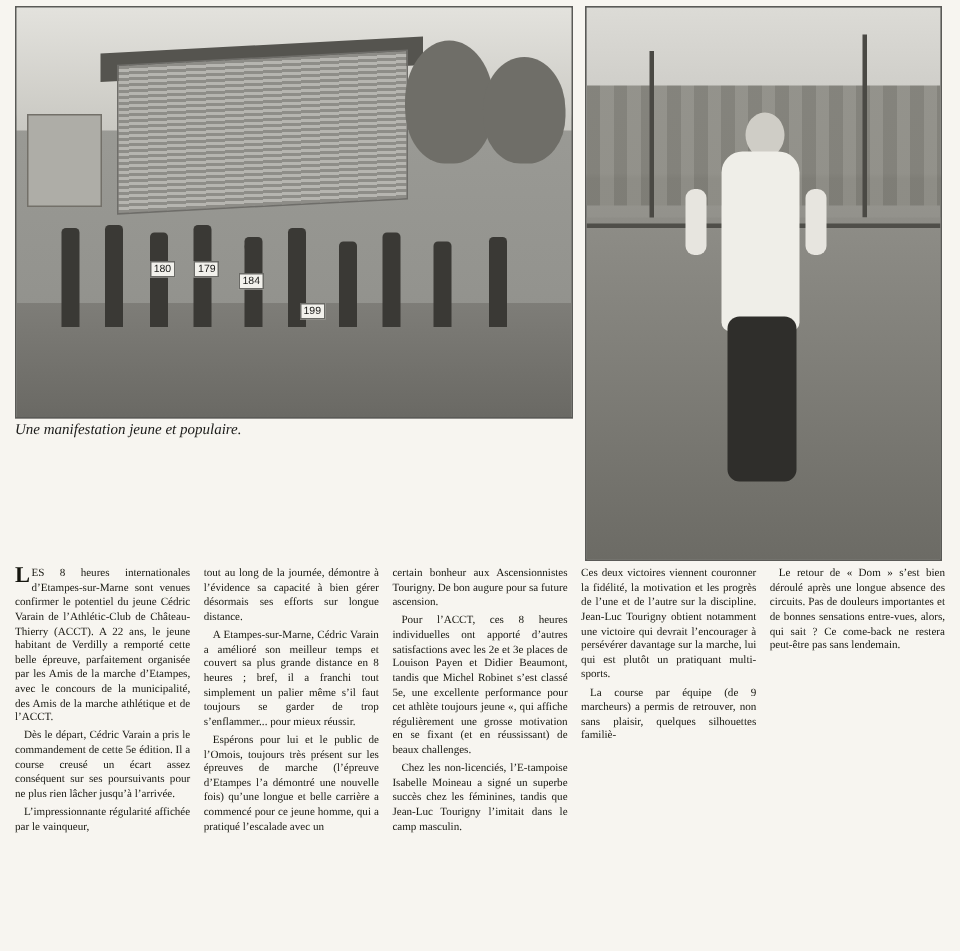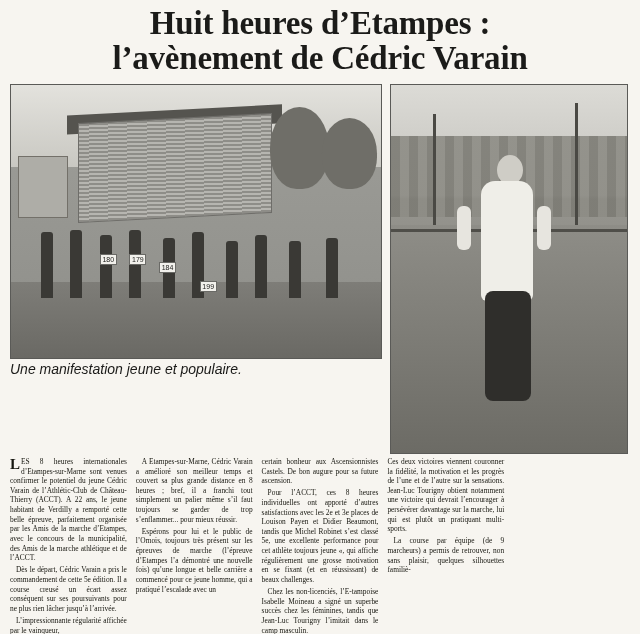--- a/index.html
+++ b/index.html
@@ -61,22 +61,22 @@
   .photo-frame {
     position: relative;
     overflow: hidden;
     background: #8d8d8a;
     border: 1px solid #5a5a57;
   }
   .photo-left .photo-frame { height: 273px; }
   .photo-right .photo-frame { height: 368px; }
 
   .caption {
-    font-family: Liberation Sans, sans-serif;
-    font-size: 14px;
+    font-family: Liberation Serif, serif;
+    font-size: 10px;
     font-style: italic;
     color: #1b1b19;
     padding: 2px 0 2px 0;
     line-height: 1.2;
     border-bottom: 0;
   }
 
   
   .columns {
     display: flex;
@@ -224,24 +224,20 @@
     position: absolute;
     background: #e7e5df;
     border-radius: 6px;
   }
 </style>
 </head>
 <body>
 
 <div class="page">
 
-  <div class="headline">
-    <div class="line1">Huit heures d’Etampes :</div>
-    <div class="line2">l’avènement de Cédric Varain</div>
-  </div>
 
   <div class="photos">
 
     <div class="photo-left">
       <div class="photo-frame">
         <div class="ph1">
           <div class="sky"></div>
           <div class="roof"></div>
           <div class="grandstand"></div>
           <div class="building" style="left:2%;top:26%;width:13%;height:22%;"></div>
@@ -300,32 +296,34 @@
 
   <div class="columns">
 
     <div class="col">
       <p class="first"><span class="dropcap">L</span><span>ES 8 heures internationales d’Etampes-sur-Marne sont venues confirmer le potentiel du jeune Cédric Varain de l’Athlétic-Club de Château-Thierry (ACCT). A 22 ans, le jeune habitant de Verdilly a remporté cette belle épreuve, parfaitement organisée par les Amis de la marche d’Etampes, avec le concours de la municipalité, des Amis de la marche athlétique et de l’ACCT.</span></p>
       <p><span>Dès le départ, Cédric Varain a pris le commandement de cette 5e édition. Il a course creusé un écart assez conséquent sur ses poursuivants pour ne plus rien lâcher jusqu’à l’arrivée.</span></p>
       <p><span>L’impressionnante régularité affichée par le vainqueur,</span></p>
     </div>
 
     <div class="col">
+      <p class="first"><span>tout au long de la journée, démontre à l’évidence sa capacité à bien gérer désormais ses efforts sur longue distance.</span></p>
       <p><span>A Etampes-sur-Marne, Cédric Varain a amélioré son meilleur temps et couvert sa plus grande distance en 8 heures ; bref, il a franchi tout simplement un palier même s’il faut toujours se garder de trop s’enflammer... pour mieux réussir.</span></p>
       <p><span>Espérons pour lui et le public de l’Omois, toujours très présent sur les épreuves de marche (l’épreuve d’Etampes l’a démontré une nouvelle fois) qu’une longue et belle carrière a commencé pour ce jeune homme, qui a pratiqué l’escalade avec un</span></p>
     </div>
 
     <div class="col">
-      <p class="first"><span>certain bonheur aux Ascensionnistes Castels. De bon augure pour sa future ascension.</span></p>
+      <p class="first"><span>certain bonheur aux Ascensionnistes Tourigny. De bon augure pour sa future ascension.</span></p>
       <p><span>Pour l’ACCT, ces 8 heures individuelles ont apporté d’autres satisfactions avec les 2e et 3e places de Louison Payen et Didier Beaumont, tandis que Michel Robinet s’est classé 5e, une excellente performance pour cet athlète toujours jeune «, qui affiche régulièrement une grosse motivation en se fixant (et en réussissant) de beaux challenges.</span></p>
       <p><span>Chez les non-licenciés, l’E-tampoise Isabelle Moineau a signé un superbe succès chez les féminines, tandis que Jean-Luc Tourigny l’imitait dans le camp masculin.</span></p>
     </div>
 
     <div class="col">
-      <p class="first"><span>Ces deux victoires viennent couronner la fidélité, la motivation et les progrès de l’une et de l’autre sur la sensations. Jean-Luc Tourigny obtient notamment une victoire qui devrait l’encourager à persévérer davantage sur la marche, lui qui est plutôt un pratiquant multi-sports.</span></p>
+      <p class="first"><span>Ces deux victoires viennent couronner la fidélité, la motivation et les progrès de l’une et de l’autre sur la discipline. Jean-Luc Tourigny obtient notamment une victoire qui devrait l’encourager à persévérer davantage sur la marche, lui qui est plutôt un pratiquant multi-sports.</span></p>
       <p><span>La course par équipe (de 9 marcheurs) a permis de retrouver, non sans plaisir, quelques silhouettes familiè-</span></p>
     </div>
 
     <div class="col">
+      <p><span>Le retour de « Dom » s’est bien déroulé après une longue absence des circuits. Pas de douleurs importantes et de bonnes sensations entre-vues, alors, qui sait ? Ce come-back ne restera peut-être pas sans lendemain.</span></p>
     </div>
 
   </div>
 </div>
 
 </body></html>

